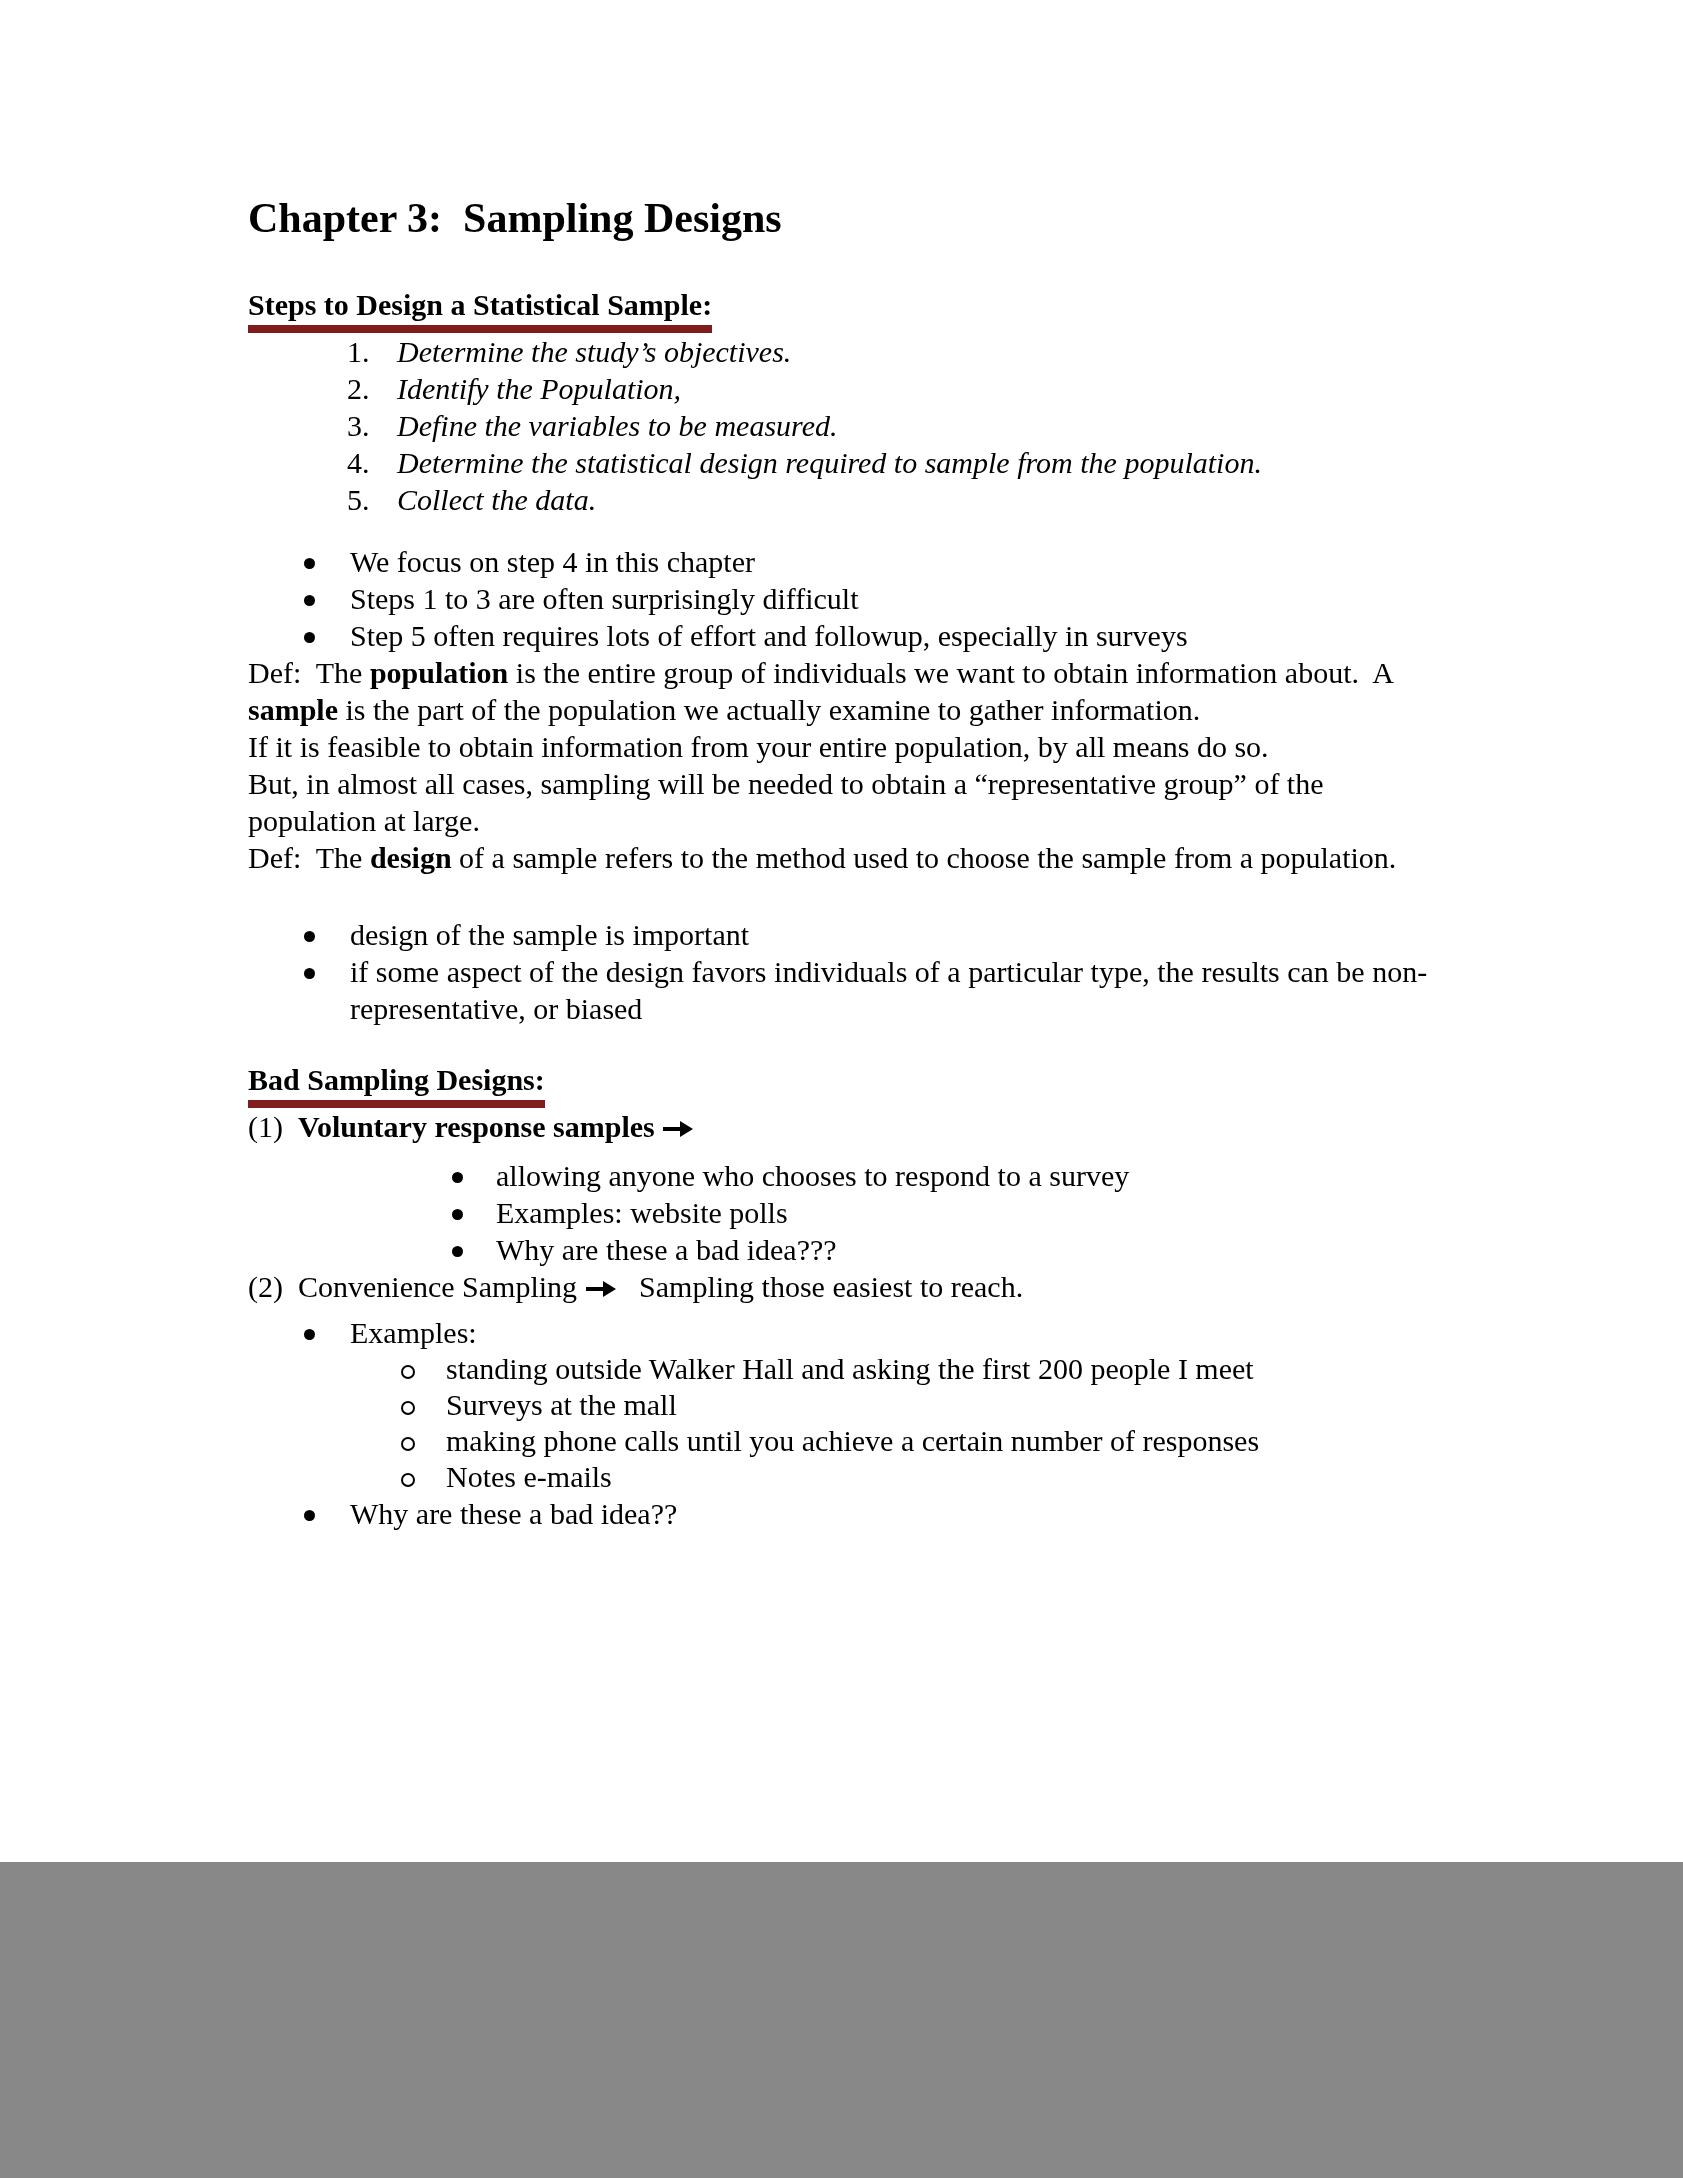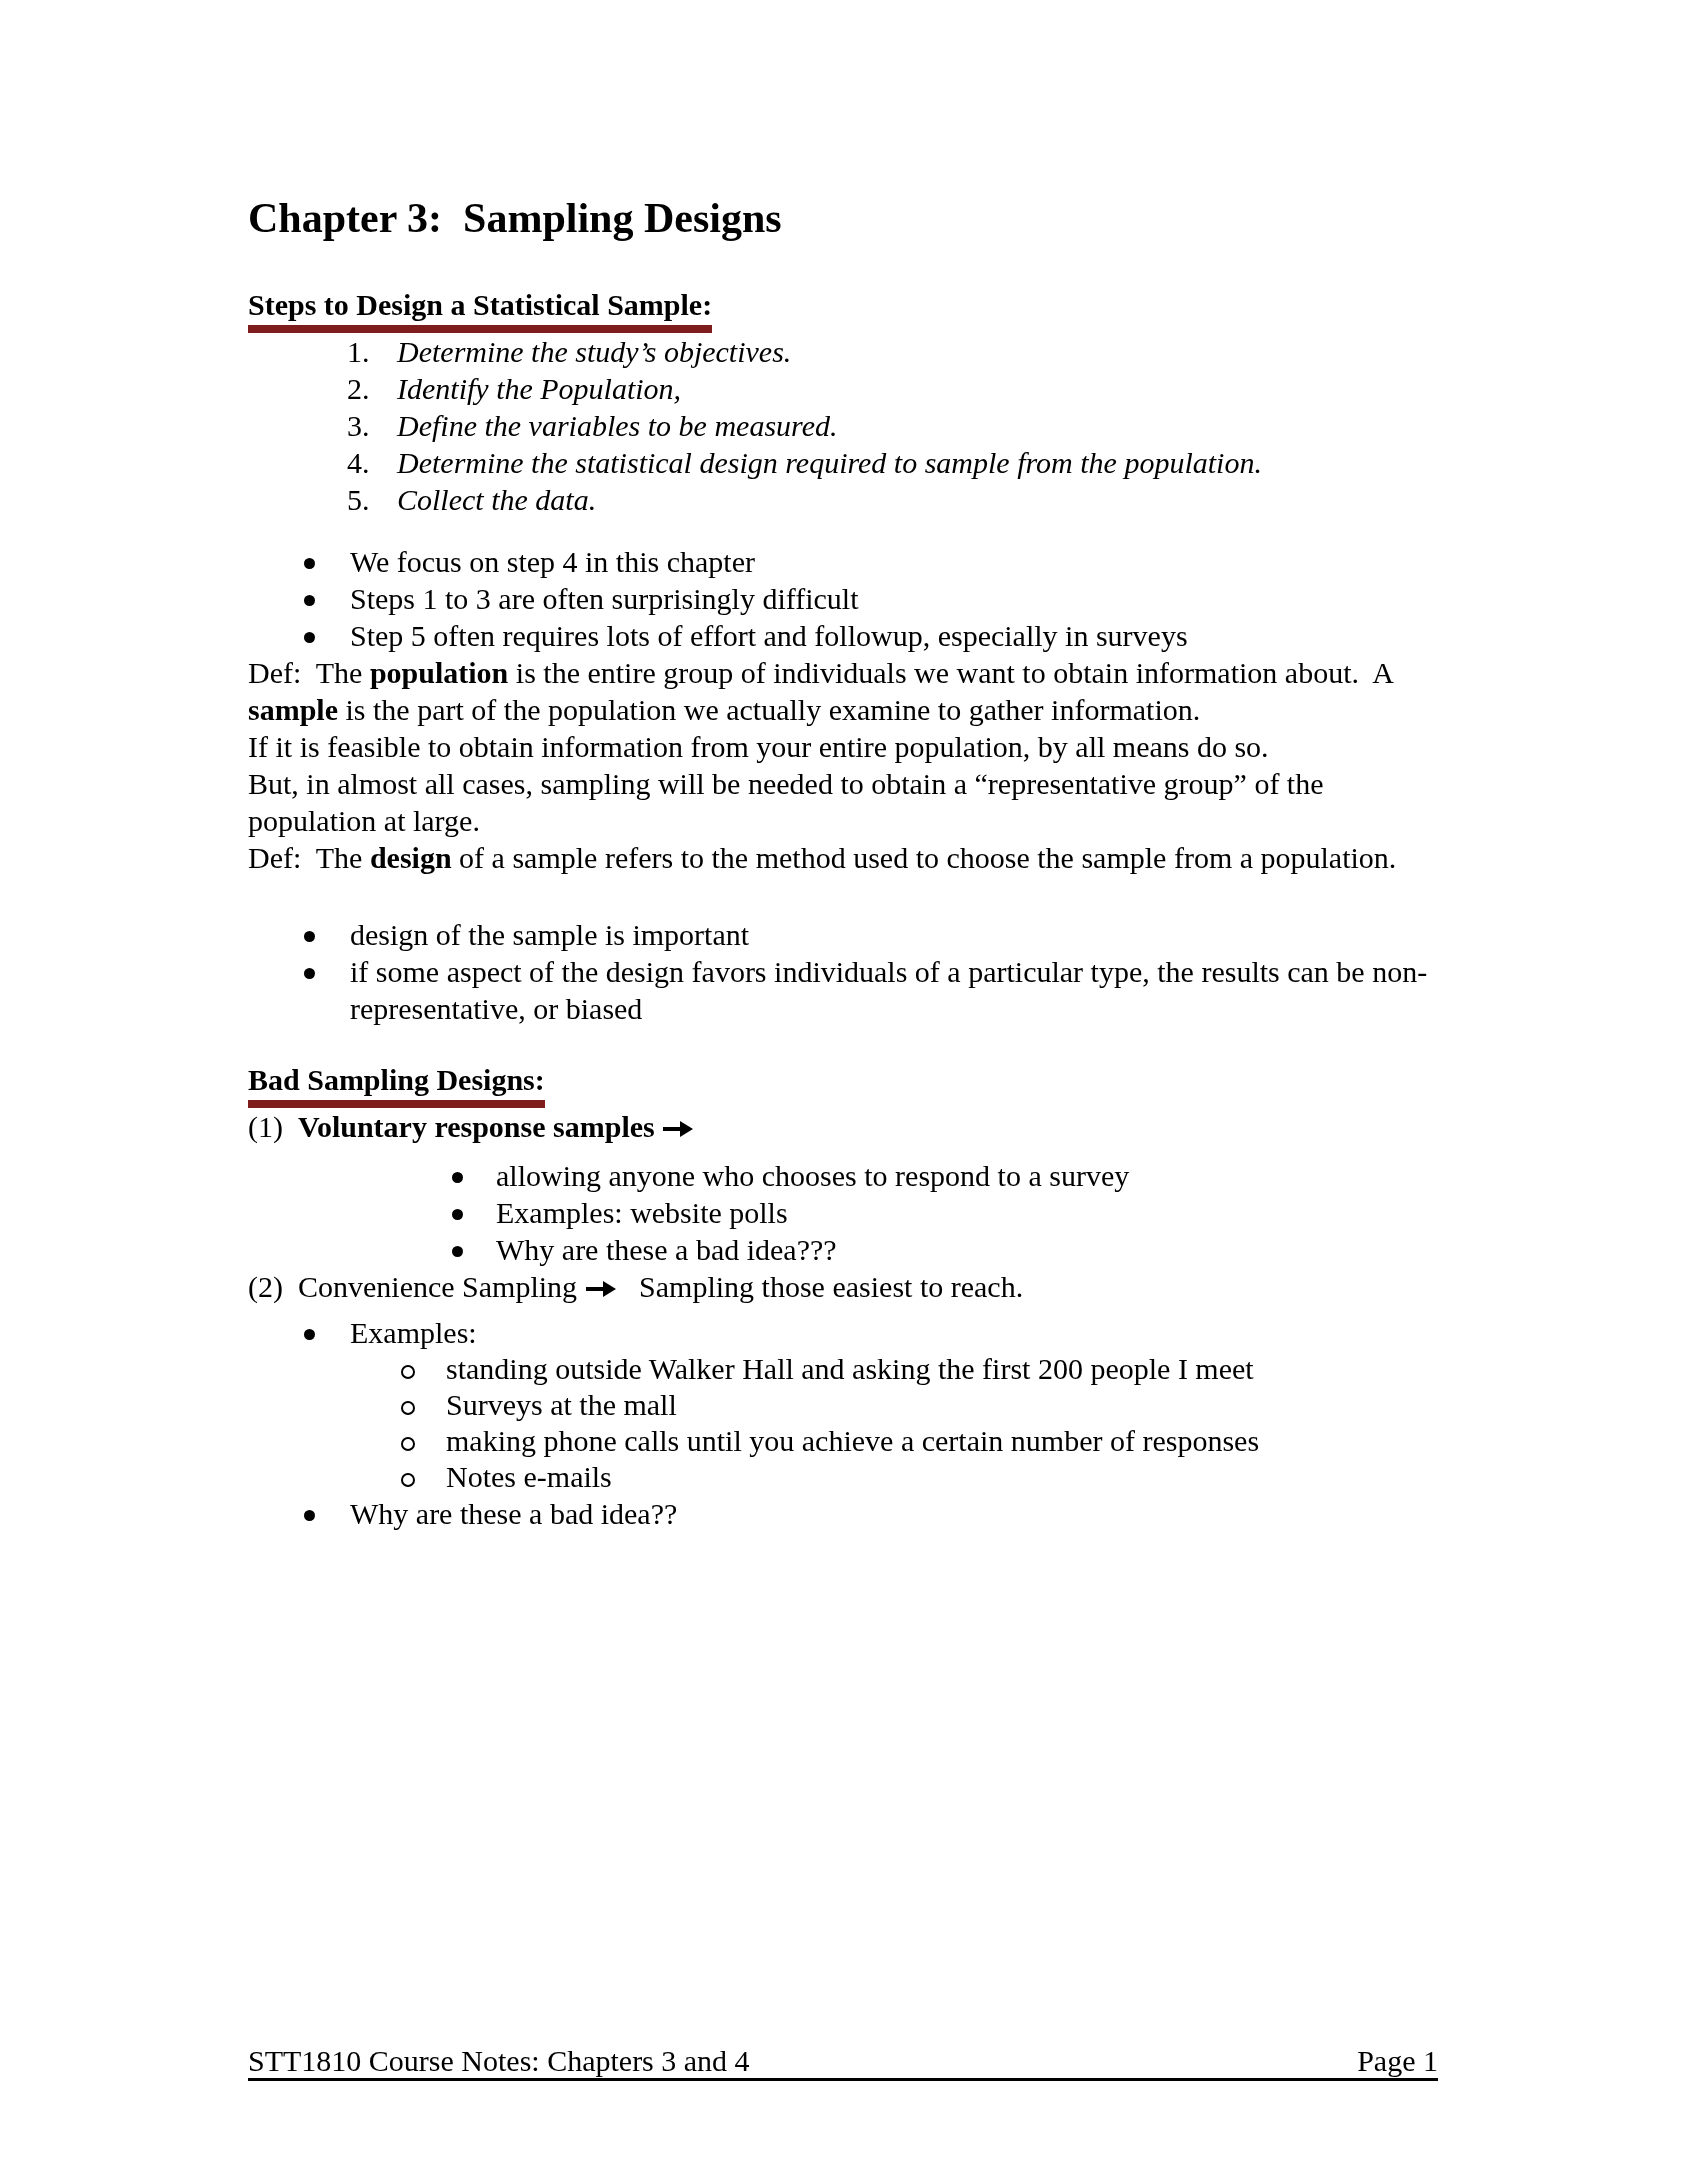--- a/index.html
+++ b/index.html
@@ -1,18 +1,18 @@
 <!DOCTYPE html>
 <html><head>
 <meta charset="utf-8">
 <style>
   html,body{margin:0;padding:0;background:#888;}
   .page{
     position:relative;
-    width:1683px;height:2178px;
+    width:1683px;height:1862px;
     background:#ffffff;
     color:#000;
     font-family:"Liberation Serif","DejaVu Serif",serif;
     font-size:30px;
     line-height:37px;
     overflow:hidden;
   }
   .content{
     position:absolute;
     left:248px;top:0;

